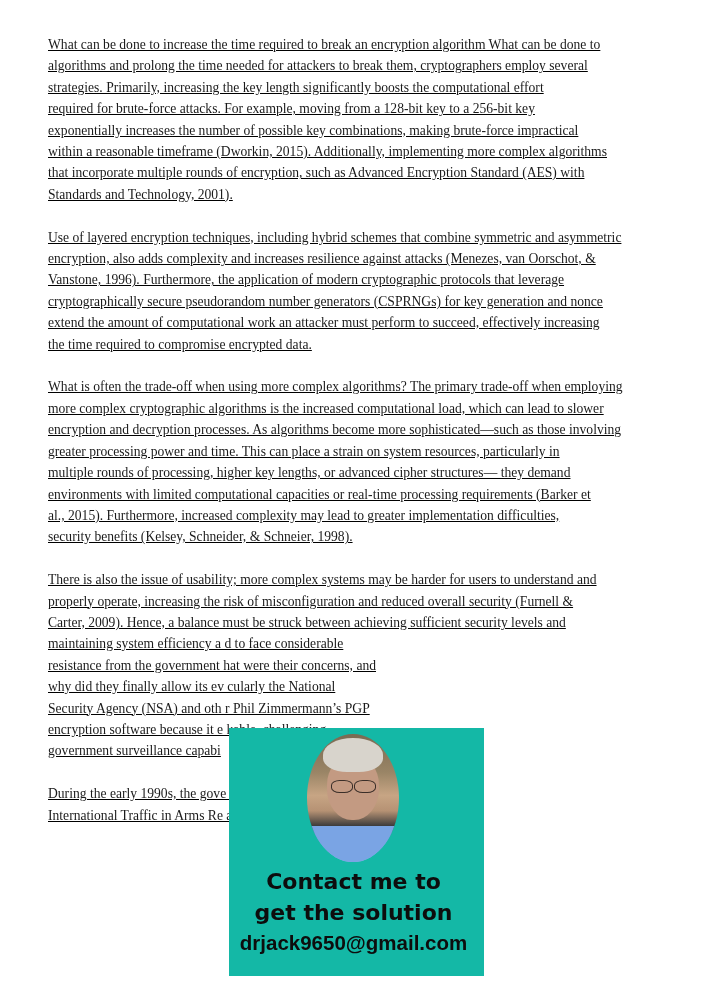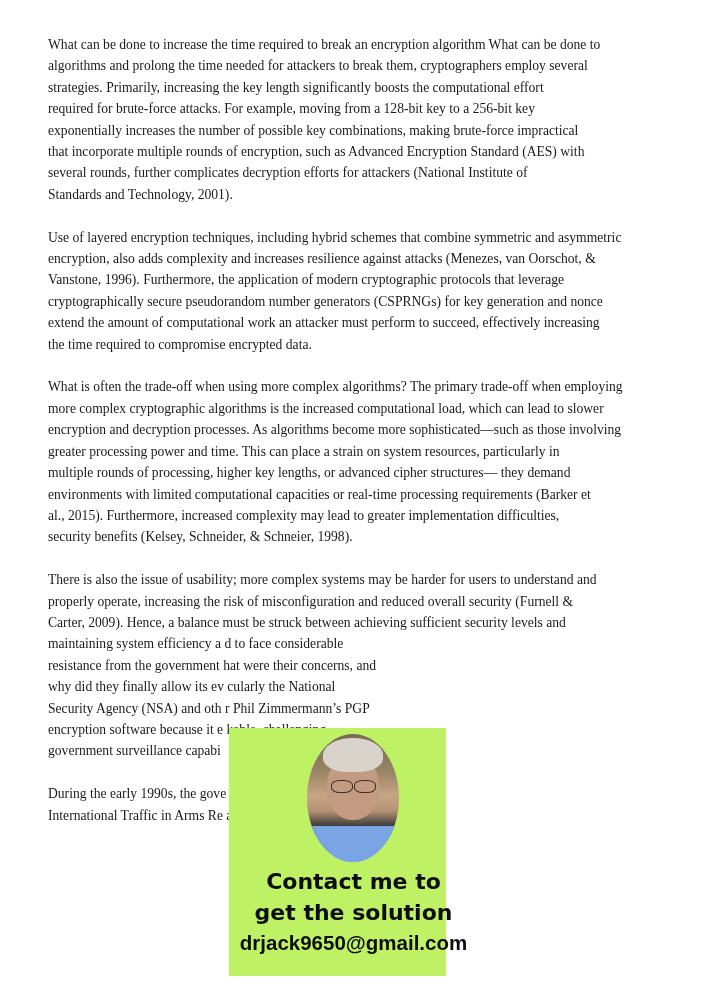--- a/index.html
+++ b/index.html
@@ -1,31 +1,31 @@
 <!DOCTYPE html>
 <html><head>
 <meta charset="utf-8">
 <style>
   html, body { margin: 0; padding: 0; background: #ffffff; }
   body { width: 708px; height: 1000px; position: relative; overflow: hidden; }
-  .page { position: absolute; left: 48px; top: 34px; width: 620px; }
+  .page { position: absolute; left: 48px; top: 34px; width: 620px; text-decoration: underline; }
   .para { margin: 0 0 21.4px 0; }
   .line {
     display: block;
     font-family: "Liberation Serif", "DejaVu Serif", serif;
     font-size: 13.6px;
     line-height: 21.4px;
     color: #1a1a1a;
     white-space: nowrap;
   }
   .promo {
     position: absolute;
     left: 229px; top: 728px;
-    width: 217px; height: 248px;
-    background: #bef264;
+    width: 255px; height: 248px;
+    background: #14b8a6;
   }
   .photo {
     position: absolute;
     left: 78px; top: 6px;
     width: 92px; height: 128px;
     border-radius: 50%;
     overflow: hidden;
     background: linear-gradient(180deg, #7a6a52 0%, #9a8566 30%, #c7a584 48%, #b69274 60%, #3a3a3a 72%, #6f9ad8 80%, #8fb5ea 100%);
   }
   .photo .hair {
@@ -70,22 +70,22 @@
 </head>
 <body>
 
 <div class="page">
   <div class="para">
     <span class="line">What can be done to increase the time required to break an encryption algorithm What can be done to</span>
     <span class="line">algorithms and prolong the time needed for attackers to break them, cryptographers employ several</span>
     <span class="line">strategies. Primarily, increasing the key length significantly boosts the computational effort</span>
     <span class="line">required for brute-force attacks. For example, moving from a 128-bit key to a 256-bit key</span>
     <span class="line">exponentially increases the number of possible key combinations, making brute-force impractical</span>
+    <span class="line">within a reasonable timeframe (Dworkin, 2015). Additionally, implementing more complex algorithms</span>
     <span class="line">that incorporate multiple rounds of encryption, such as Advanced Encryption Standard (AES) with</span>
-    <span class="line">several rounds, further complicates decryption efforts for attackers (National Institute of</span>
     <span class="line">Standards and Technology, 2001).</span>
   </div>
   <div class="para">
     <span class="line">Use of layered encryption techniques, including hybrid schemes that combine symmetric and asymmetric</span>
     <span class="line">encryption, also adds complexity and increases resilience against attacks (Menezes, van Oorschot, &amp;</span>
     <span class="line">Vanstone, 1996). Furthermore, the application of modern cryptographic protocols that leverage</span>
     <span class="line">cryptographically secure pseudorandom number generators (CSPRNGs) for key generation and nonce</span>
     <span class="line">extend the amount of computational work an attacker must perform to succeed, effectively increasing</span>
     <span class="line">the time required to compromise encrypted data.</span>
   </div>

